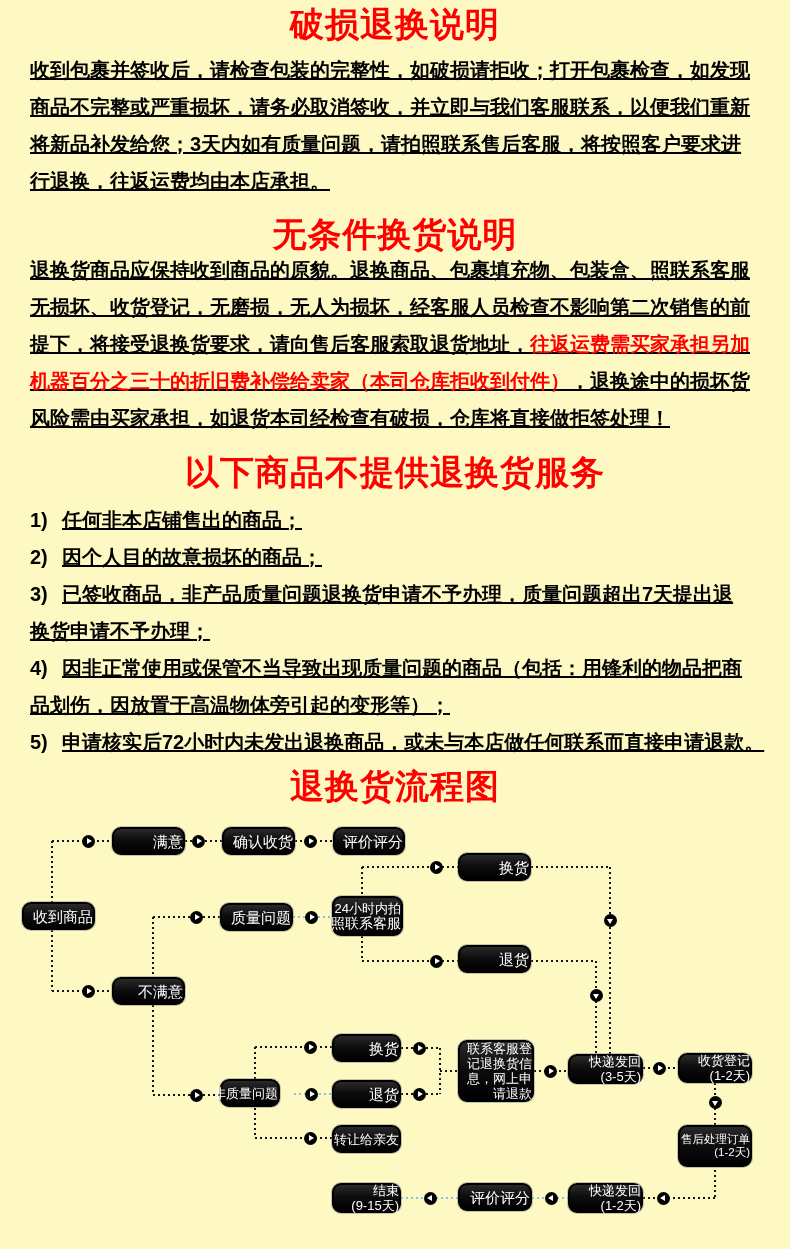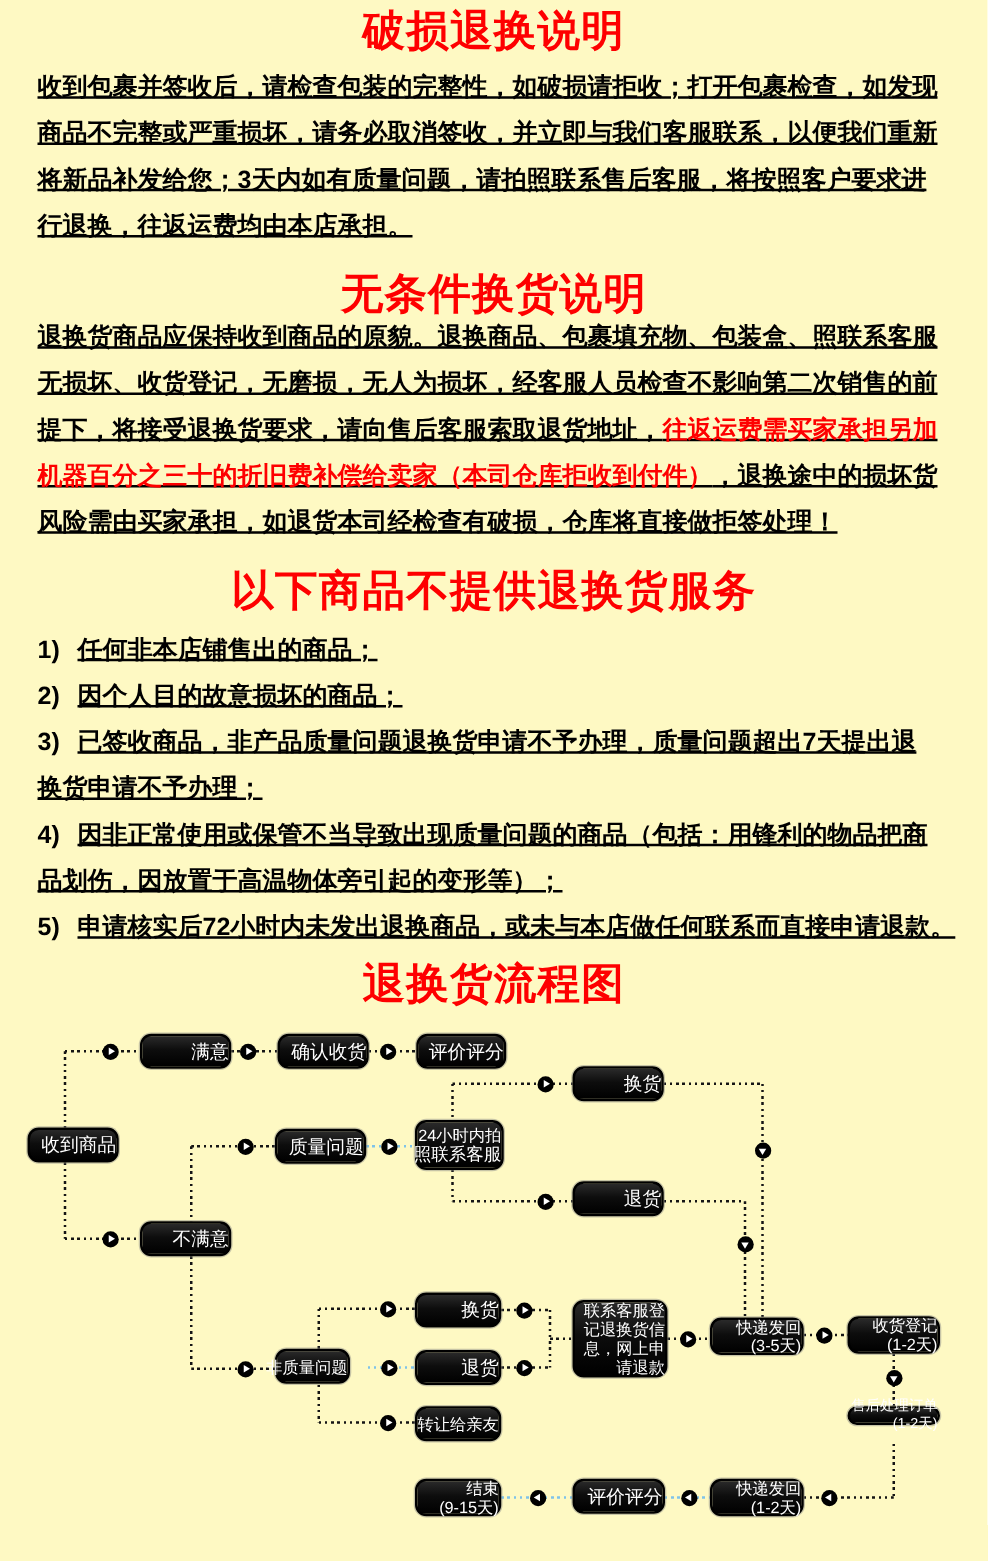--- a/index.html
+++ b/index.html
@@ -153,21 +153,21 @@
         <div class="nline" style="font-size: 13px; line-height: 15px;">请退款</div>
       </div>
       <div class="node" style="left: 568px; top: 244px; width: 75px; height: 30px;">
         <div class="nline" style="font-size: 13px; line-height: 15px;">快递发回</div>
         <div class="nline" style="font-size: 13px; line-height: 15px;">(3-5天)</div>
       </div>
       <div class="node" style="left: 678px; top: 243px; width: 74px; height: 30px;">
         <div class="nline" style="font-size: 13px; line-height: 15px;">收货登记</div>
         <div class="nline" style="font-size: 13px; line-height: 15px;">(1-2天)</div>
       </div>
-      <div class="node" style="left: 678px; top: 315px; width: 74px; height: 15px;">
+      <div class="node" style="left: 678px; top: 315px; width: 74px; height: 42px;">
         <div class="nline" style="font-size: 11.5px; line-height: 13.5px;">售后处理订单</div>
         <div class="nline" style="font-size: 11.5px; line-height: 13.5px;">(1-2天)</div>
       </div>
       <div class="node" style="left: 568px; top: 373px; width: 75px; height: 30px;">
         <div class="nline" style="font-size: 13px; line-height: 15px;">快递发回</div>
         <div class="nline" style="font-size: 13px; line-height: 15px;">(1-2天)</div>
       </div>
       <div class="node" style="left: 458px; top: 373px; width: 74px; height: 28px;">
         <div class="nline" style="font-size: 15px; line-height: 17px;">评价评分</div>
       </div>

